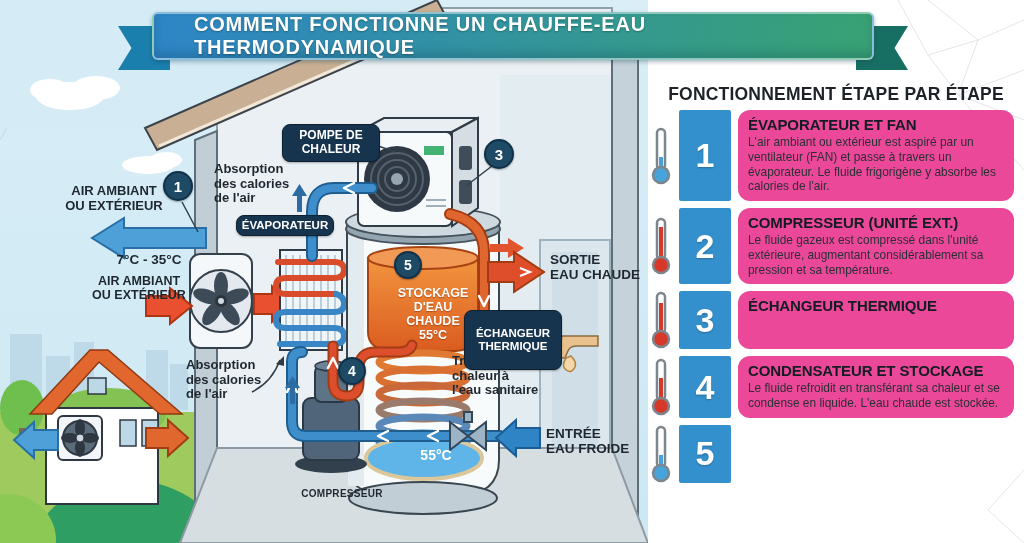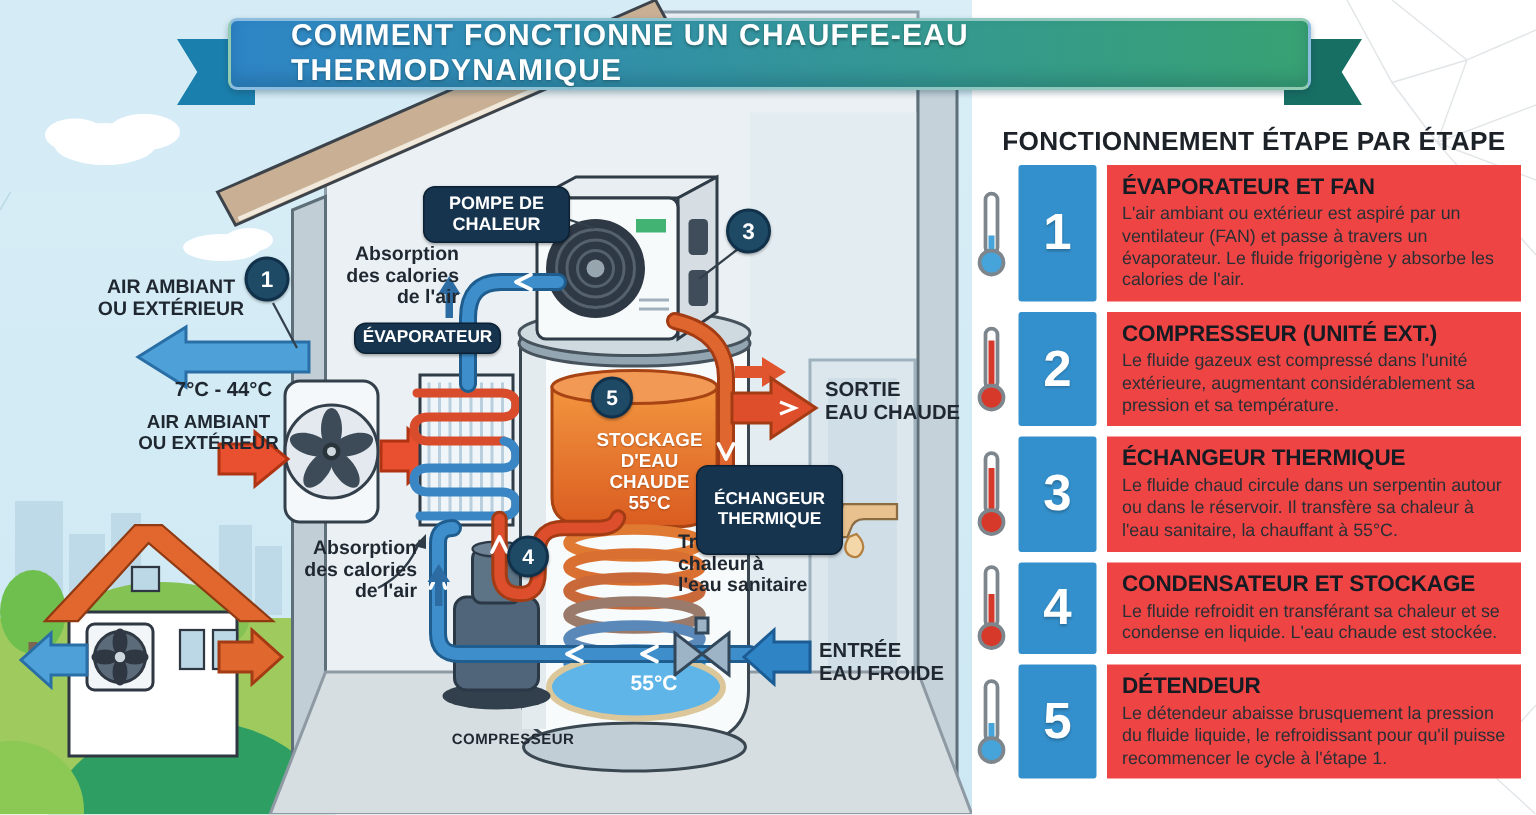--- a/index.html
+++ b/index.html
@@ -5,21 +5,21 @@
   * { margin:0; padding:0; box-sizing:border-box; }
   html,body { width:1024px; height:543px; font-family:"Liberation Sans",sans-serif; }
   .stage { position:relative; width:1024px; height:543px; overflow:hidden; background:#ffffff; }
 
   
   .illustration { position:absolute; left:0; top:0; width:648px; height:543px;
                   background:linear-gradient(#d9eef7,#cde8f3); }
   .illustration svg { position:absolute; left:0; top:0; }
 
   .dlabel { position:absolute; font-weight:bold; color:#1f2730; white-space:pre-line; line-height:1.12; }
-  .t-center { text-align:center; } .t-right { text-align:right; } .t-left { text-align:left; }
+  .t-center { text-align:center; } .t-right { text-align:left; } .t-left { text-align:left; }
 
   .pill { position:absolute; background:#16344e; color:#fff; border-radius:8px; text-align:center;
           font-weight:bold; white-space:pre-line; line-height:1.15; border:1px solid #0c2134;
           box-shadow:0 1px 2px rgba(0,0,0,.3); }
   .circle-badge { position:absolute; background:#1e4a66; color:#fff; border-radius:50%;
           display:flex; align-items:center; justify-content:center; font-weight:bold;
           border:2px solid #11314a; box-shadow:0 1px 2px rgba(0,0,0,.35); }
 
   
   .banner { position:absolute; left:118px; top:12px; width:790px; height:60px; z-index:30; }
@@ -37,21 +37,21 @@
   
   .steps-panel { position:absolute; left:648px; top:0; width:376px; height:543px; background:#fff; }
   .steps-title { position:absolute; top:84px; left:0; width:100%; text-align:center;
           font-size:17.5px; font-weight:bold; color:#1c2227; letter-spacing:.2px; }
   .steps { position:absolute; top:110px; left:2px; right:10px; display:flex; flex-direction:column; gap:7px; }
   .step { display:flex; align-items:stretch; gap:7px; }
   .thermo-wrap { width:22px; display:flex; align-items:center; justify-content:center; flex-shrink:0; }
   .num { width:52px; flex-shrink:0; background:#3490cc; color:#fff; display:flex; align-items:center;
          justify-content:center; font-size:34px; font-weight:bold; border-radius:2px;
          text-shadow:0 1px 2px rgba(0,0,0,.25); }
-  .card { flex:1; background:#ef4444; padding:6px 10px 7px; border-radius:0; }
+  .card { flex:1; background:#ec4899; padding:6px 10px 7px; border-radius:12px; }
   .card h3 { font-size:15px; font-weight:bold; color:#141b22; margin-bottom:2px; letter-spacing:-.1px; }
   .card p { font-size:11.9px; line-height:1.24; color:#2a2f35; }
   .thermo { display:block; }
   .t-cold .mercury { fill:#46a4da; } .t-cold .bulb { fill:#46a4da; }
   .t-hot  .mercury { fill:#d6392a; } .t-hot  .bulb  { fill:#d6392a; }
 </style>
 </head>
 <body>
 
 <div class="stage">
@@ -253,21 +253,21 @@
       <line x1="378" y1="146" x2="396" y2="152" stroke="#33404c" stroke-width="1.5"></line>
 
       <g>
         <path d="M562,336 h36 v10 h-22 q-7,0 -9,7 l-2,5 h-8 z" fill="#e8c18e" stroke="#8a6b42" stroke-width="1.5"></path>
         <path d="M566,358 q-5,8 0,12 q6,4 9,-3 q2,-5 -4,-11 z" fill="#f4d7a8" stroke="#b3803f" stroke-width="1.5"></path>
       </g>
     </svg>
 
     <div class="dlabel t-center" style="left:58px; top:184px; width:112px; font-size:13px;">AIR AMBIANT
 OU EXTÉRIEUR</div>
-    <div class="dlabel t-center" style="left:110px; top:252px; width:78px; font-size:13.5px;">7°C - 44°C</div>
+    <div class="dlabel t-center" style="left:110px; top:252px; width:78px; font-size:13.5px;">7°C - 35°C</div>
     <div class="dlabel t-center" style="left:86px; top:274px; width:106px; font-size:12.5px;">AIR AMBIANT
 OU EXTÉRIEUR</div>
     <div class="dlabel t-right" style="left:214px; top:162px; width:92px; font-size:13px;">Absorption
 des calories
 de l'air</div>
     <div class="dlabel t-right" style="left:186px; top:358px; width:92px; font-size:13px;">Absorption
 des calories
 de l'air</div>
     <div class="dlabel t-left" style="left:550px; top:252px; width:95px; font-size:13.5px;">SORTIE
 EAU CHAUDE</div>
@@ -339,21 +339,20 @@
         <div class="thermo-wrap">
             <svg class="thermo t-hot" width="20" height="58" viewBox="0 0 20 58">
           <rect x="6" y="2" width="8" height="40" rx="4" fill="#fff" stroke="#7d868d" stroke-width="2.5"></rect>
           <rect class="mercury" x="8" y="12" width="4" height="30"></rect>
           <circle class="bulb" cx="10" cy="48" r="8" stroke="#7d868d" stroke-width="2.5"></circle>
             </svg>
           </div>
         <div class="num">3</div>
         <div class="card">
           <h3>ÉCHANGEUR THERMIQUE</h3>
-          <p>Le fluide chaud circule dans un serpentin autour ou dans le réservoir. Il transfère sa chaleur à l'eau sanitaire, la chauffant à 55°C.</p>
         </div>
       </div>
 
       <div class="step">
         <div class="thermo-wrap">
             <svg class="thermo t-hot" width="20" height="58" viewBox="0 0 20 58">
           <rect x="6" y="2" width="8" height="40" rx="4" fill="#fff" stroke="#7d868d" stroke-width="2.5"></rect>
           <rect class="mercury" x="8" y="20" width="4" height="22"></rect>
           <circle class="bulb" cx="10" cy="48" r="8" stroke="#7d868d" stroke-width="2.5"></circle>
             </svg>
@@ -367,24 +366,20 @@
 
       <div class="step">
         <div class="thermo-wrap">
             <svg class="thermo t-cold" width="20" height="58" viewBox="0 0 20 58">
           <rect x="6" y="2" width="8" height="40" rx="4" fill="#fff" stroke="#7d868d" stroke-width="2.5"></rect>
           <rect class="mercury" x="8" y="30" width="4" height="12"></rect>
           <circle class="bulb" cx="10" cy="48" r="8" stroke="#7d868d" stroke-width="2.5"></circle>
             </svg>
           </div>
         <div class="num">5</div>
-        <div class="card">
-          <h3>DÉTENDEUR</h3>
-          <p>Le détendeur abaisse brusquement la pression du fluide liquide, le refroidissant pour qu'il puisse recommencer le cycle à l'étape 1.</p>
-        </div>
       </div>
 
     </div>
   </div>
 
   <div class="banner">
     <div class="tail left"></div>
     <div class="tail right"></div>
     <div class="banner-main">
       <span>COMMENT FONCTIONNE UN CHAUFFE-EAU THERMODYNAMIQUE</span>

